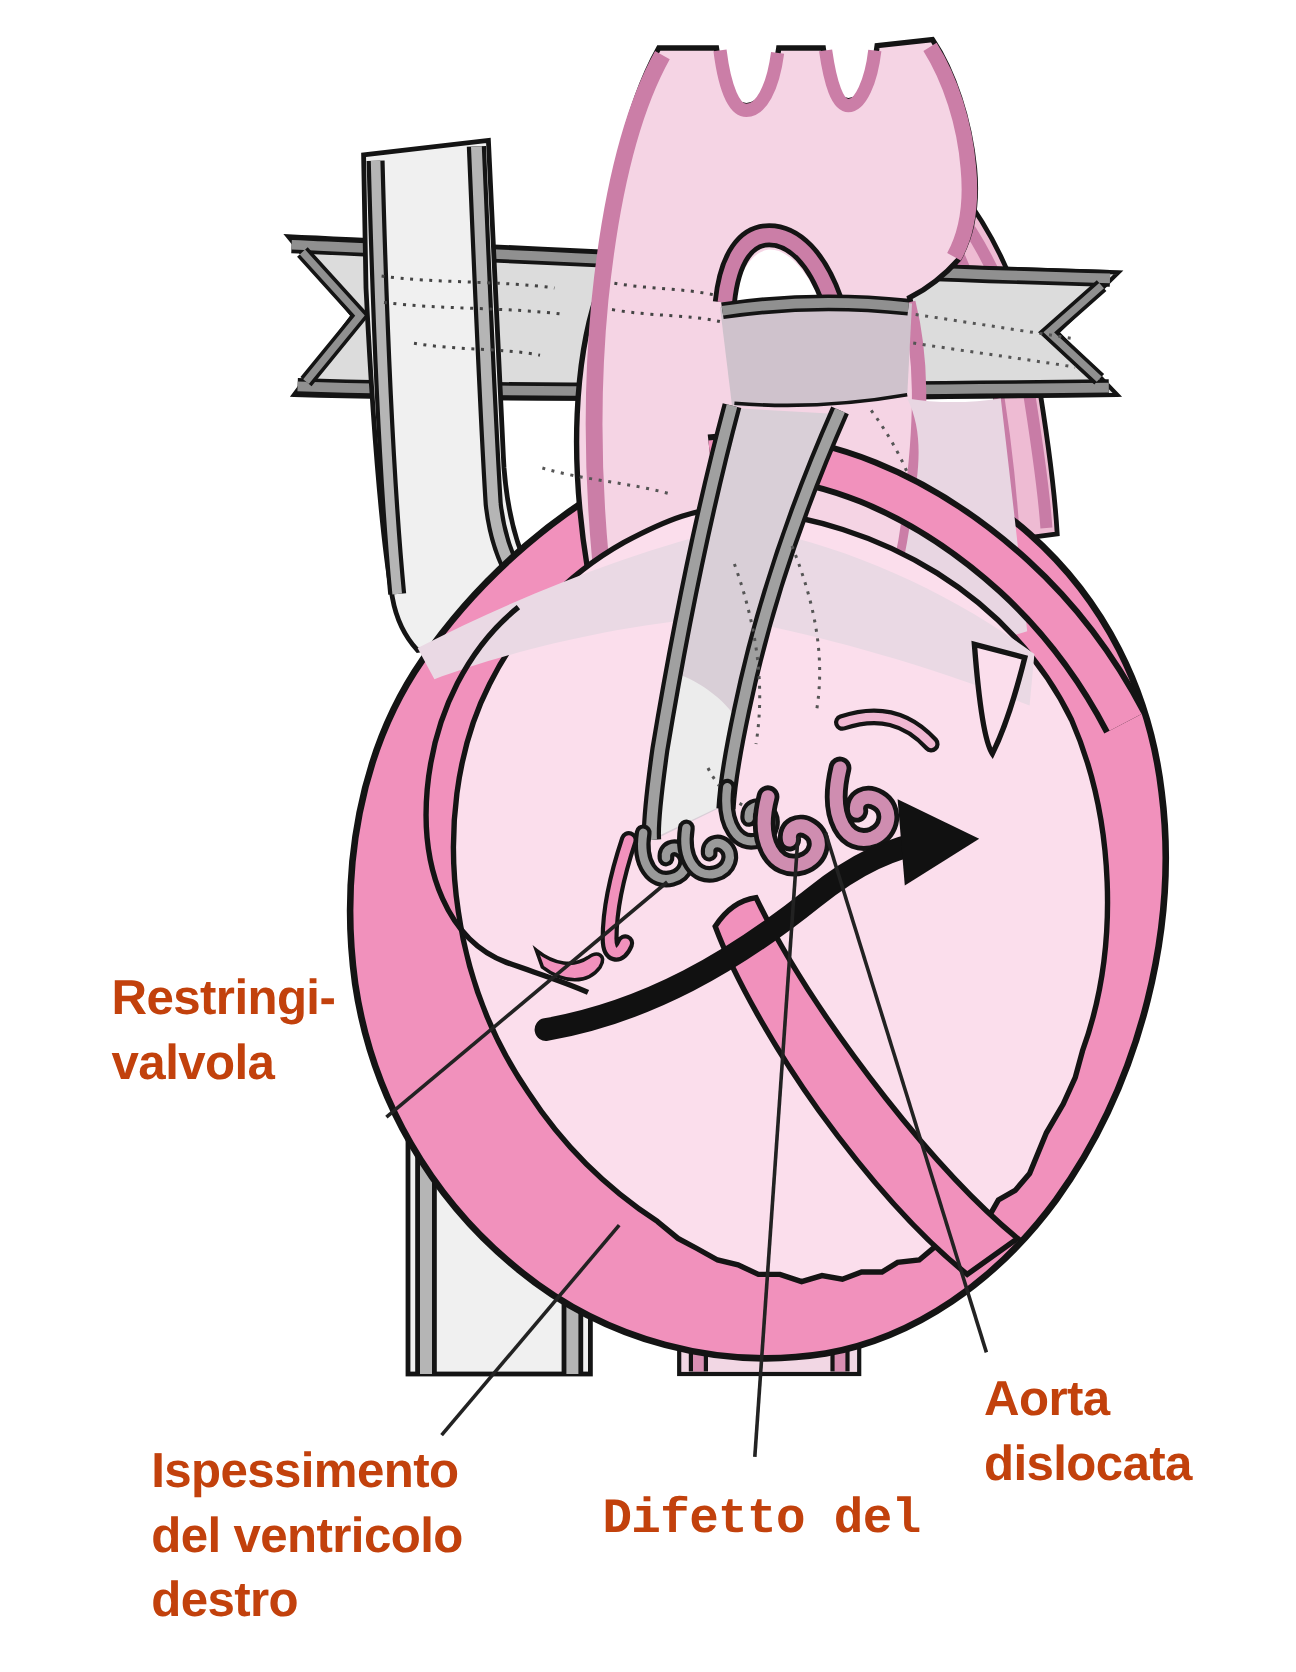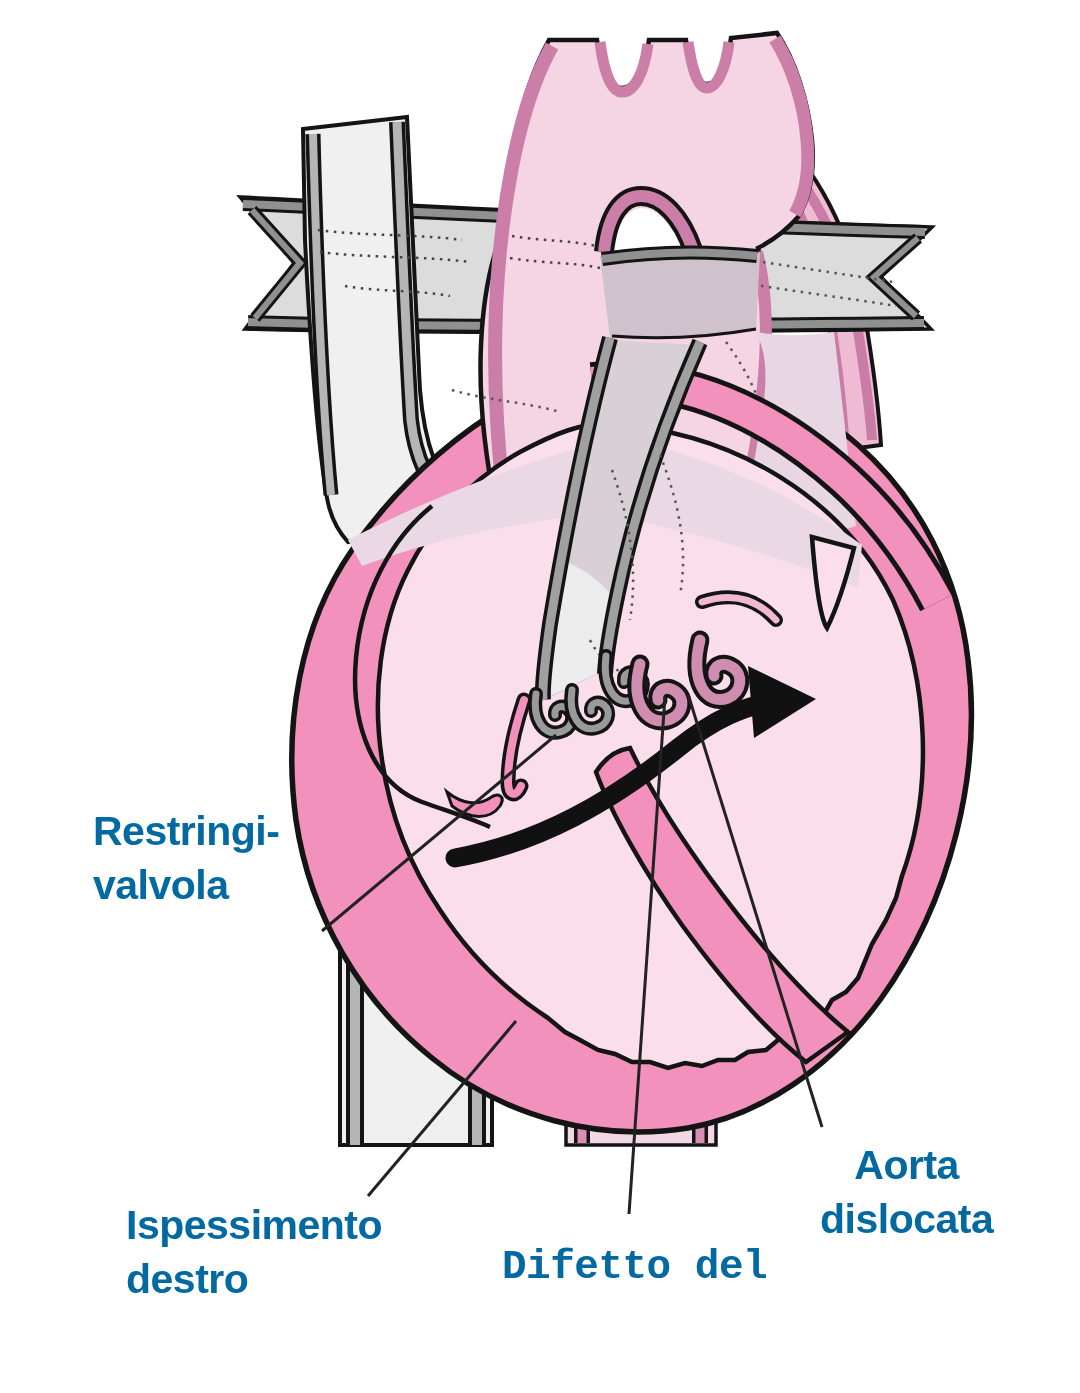--- a/index.html
+++ b/index.html
@@ -1,19 +1,19 @@
 <!DOCTYPE html>
 <html><head>
 <meta charset="utf-8">
 <style>
   html,body{margin:0;padding:0;background:#ffffff;}
   .stage{position:relative;width:1080px;height:1393px;background:#fff;overflow:hidden;
          font-family:"Liberation Sans", sans-serif;}
   .stage svg{position:absolute;left:0;top:0;}
-  .diagram-label{position:absolute;color:#0369a1;font-size:41px;line-height:54px;
+  .diagram-label{position:absolute;color:#c2410c;font-size:41px;line-height:54px;
          font-weight:bold;letter-spacing:-0.5px;white-space:nowrap;}
   
   .c-wall{fill:#f191bc;}
   .c-chamber{fill:#fbdeec;}
   .c-aorta{fill:#f5d4e4;}
   .c-gray{fill:#dcdcdc;}
   .c-svc{fill:#f0f0f0;}
 </style>
 </head>
 <body>
@@ -204,25 +204,26 @@
   </g>
 </svg>
 
 <div class="diagram-label" style="left:93px;top:804px;">
   <div>Restringi-</div>
   <div>valvola</div>
 </div>
 
 <div class="diagram-label" style="left:126px;top:1198px;">
   <div>Ispessimento</div>
+  <div>del ventricolo</div>
   <div>destro</div>
 </div>
 
 <div class="diagram-label" style="left:502px;top:1240px;font-family:Liberation Mono, monospace;">
   <div>Difetto del</div>
 </div>
 
-<div class="diagram-label" style="left:820px;top:1138px;text-align:center;">
+<div class="diagram-label" style="left:820px;top:1138px;">
   <div>Aorta</div>
   <div>dislocata</div>
 </div>
 
 </div>
 
 </body></html>

